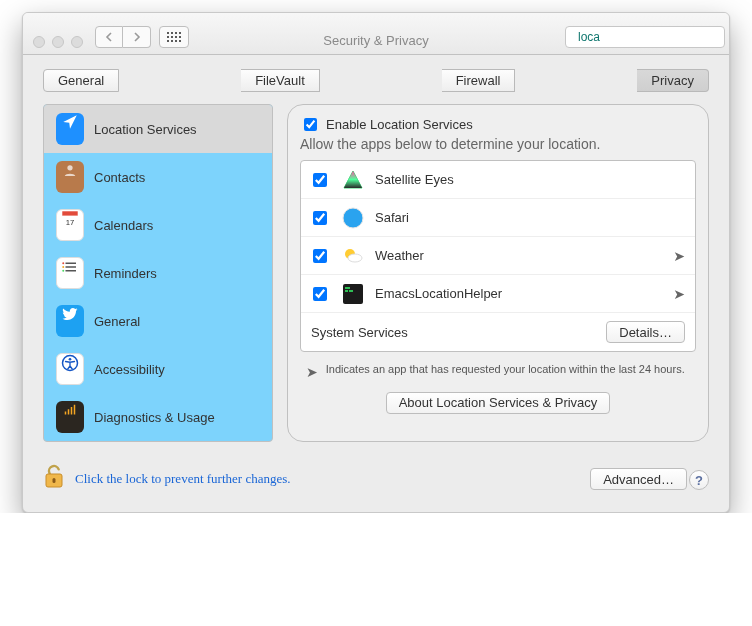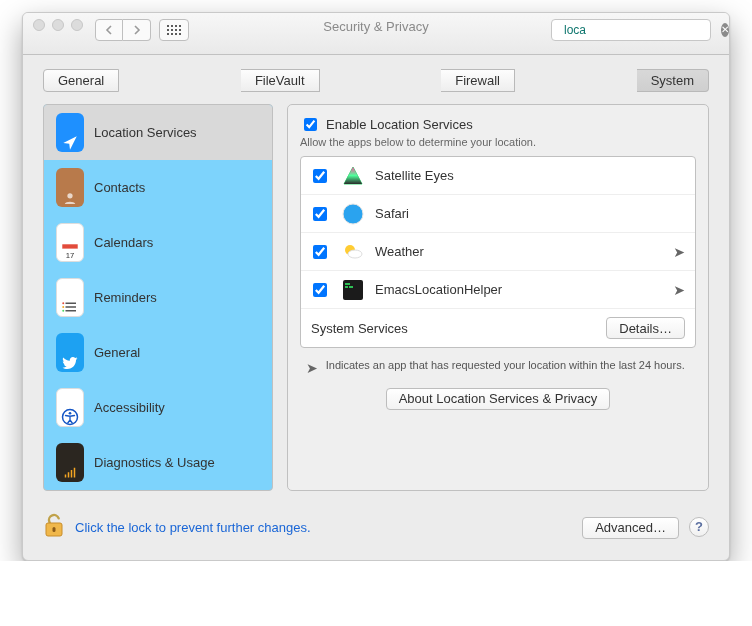--- a/index.html
+++ b/index.html
@@ -8,22 +8,22 @@
     width: 708px;
     margin: 12px auto 0;
     background: #ececec;
     border-radius: 6px;
     box-shadow: 0 12px 30px rgba(0,0,0,0.35), 0 1px 2px rgba(0,0,0,0.15);
     overflow: hidden;
     border: 1px solid #c9c9c9;
   }
   .titlebar {
     display: flex;
-    align-items: flex-start;
-    padding: 6px 18px 6px 10px;
+    align-items: flex-end;
+    padding: 6px 4px 6px 10px;
     height: 42px;
     border-bottom: 1px solid #c1c1c1;
     background: linear-gradient(#f7f7f7, #e9e9e9);
   }
   .traffic { display:flex; gap:7px; margin-right:12px; }
   .tlight { width:12px; height:12px; border-radius:50%; background:#dcdcdc; border:1px solid #c7c7c7; }
   .nav-btns { display:flex; gap:0; }
   .nav-btn {
     width:28px; height:22px; display:flex; align-items:center; justify-content:center;
     background:#fafafa; border:1px solid #bfbfbf; color:#9f9f9f;
@@ -59,28 +59,28 @@
   .pane { display:flex; gap:14px; }
   .sidebar {
     width:230px; background:#7dd3fc; border:1px solid #c0c0c0; border-radius:4px;
     overflow:hidden;
   }
   .side-item {
     display:flex; align-items:center; gap:10px; padding:8px 12px; font-size:13px;
     border-bottom:0px;
   }
   .side-item.selected { background:#d9d9d9; }
-  .icon-box { width:28px; height:39px; border-radius:6px; display:flex; align-items:flex-end; justify-content:center; flex-shrink:0; }
+  .icon-box { width:28px; height:32px; border-radius:6px; display:flex; align-items:flex-start; justify-content:center; flex-shrink:0; }
   .icon-box svg { width:18px; height:18px; }
   .content {
-    flex:1; background:#efefef; border:1px solid #c0c0c0; border-radius:5px;
+    flex:1; background:#efefef; border:1px solid #c0c0c0; border-radius:16px;
     padding:10px 12px 12px 12px;
   }
   .enable-row label { display:flex; align-items:center; gap:6px; font-size:13px; }
-  .hint { font-size:11px; color:#666; margin:2px 0 8px 0; }
+  .hint { font-size:14px; color:#666; margin:2px 0 8px 0; }
   .apps {
     background:#fff; border:1px solid #c0c0c0; border-radius:4px; overflow:hidden;
   }
   .app-row {
     display:flex; align-items:center; gap:10px; padding:6px 10px; min-height:38px;
     border-bottom:1px solid #eee;
   }
   .app-row:last-child { border-bottom:none; }
   .app-row input[type=checkbox] { width:14px; height:14px; margin:0 4px 0 2px; }
   .app-icon { width:24px; height:24px; display:flex; align-items:center; justify-content:center; }
@@ -91,28 +91,28 @@
     background:linear-gradient(#fff,#f2f2f2); border:1px solid #bdbdbd; border-radius:4px;
     padding:2px 12px; font-size:13px; color:#333; cursor:default; height:22px; display:inline-flex; align-items:center;
   }
   .note { display:flex; gap:8px; font-size:11px; color:#555; padding:10px 6px; line-height:1.35; }
   .note .arrow { padding-top:1px; }
   .about-row { display:flex; justify-content:center; padding-bottom:2px; }
   .footer {
     display:flex; align-items:center; justify-content:space-between;
     padding: 8px 20px 18px 20px;
   }
-  .lock-row { display:flex; align-items:center; gap:10px; }
+  .lock-row { display:flex; align-items:center; gap:10px;font-family:Liberation Serif, serif; }
   .lock-text { color:#1a66d6; font-size:13px; }
   .help {
     width:20px; height:20px; border-radius:50%; border:1px solid #bdbdbd;
     background:linear-gradient(#fff,#f0f0f0); color:#5b6fa0; display:flex; align-items:center; justify-content:center;
     font-weight:bold; font-size:13px;
   }
-  .right-actions { display:flex; align-items:flex-start; gap:10px; }
+  .right-actions { display:flex; align-items:flex-end; gap:2px; }
 </style>
 </head>
 <body>
 
 <div class="window">
 
   <div class="titlebar" style="position:relative;">
     <div class="traffic">
       <div class="tlight"></div>
       <div class="tlight"></div>
@@ -156,21 +156,21 @@
       <div class="clear">✕</div>
     </div>
   </div>
 
   <div class="body">
 
     <div class="tabs">
       <div class="tabseg">General</div>
       <div class="tabseg">FileVault</div>
       <div class="tabseg">Firewall</div>
-      <div class="tabseg active">System</div>
+      <div class="tabseg active">Privacy</div>
     </div>
 
     <div class="pane">
 
       <div class="sidebar">
         <div class="side-item selected">
           <div class="icon-box" style="background:#1e90ff;">
             <svg viewBox="0 0 24 24">
                 <path d="M3 12 L21 3 L12 21 L11 13 Z" fill="#fff"></path>
               </svg>

